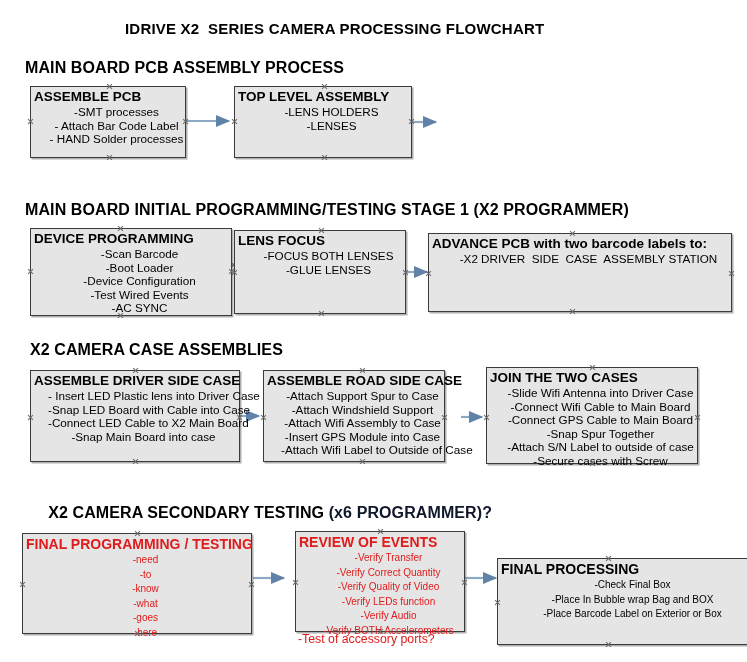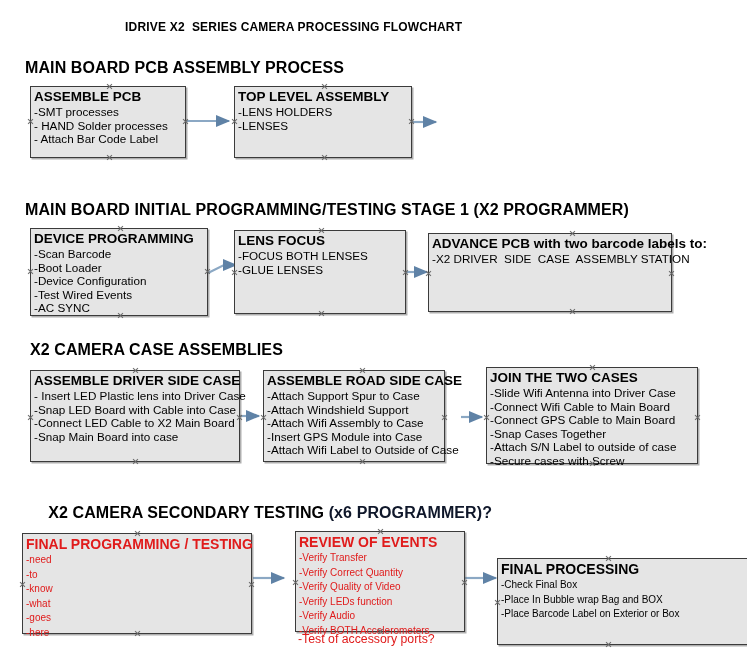--- a/index.html
+++ b/index.html
@@ -8,21 +8,21 @@
     background:#ffffff;
     font-family:"Liberation Sans", sans-serif;
     color:#000000;
     overflow:hidden;
     position:relative;
   }
   #canvas{position:absolute;left:0;top:0;width:747px;height:662px;}
 
   .title{
     position:absolute;
-    font-size:12px;
+    font-size:15px;
     font-weight:bold;
     letter-spacing:0.2px;
     white-space:pre;
   }
   .section-head{
     position:absolute;
     font-size:16px;
     font-weight:bold;
     white-space:pre;
     letter-spacing:0.1px;
@@ -40,21 +40,22 @@
     font-size:13.5px;
     font-weight:bold;
     line-height:15px;
     white-space:pre;
     padding:2px 0 1px 3px;
   }
   .node .nline{
     font-size:11.7px;
     line-height:13.6px;
     white-space:pre;
-    padding-left:3px;
+    padding-left:17px;
+    text-align:center;
   }
   .node.big .nhead{font-size:14px;line-height:16px;}
   .node.big .nline{font-size:10px;line-height:14.6px;}
 
   .node.red-text .nhead{color:#e01b1b;}
   .node.red-text .nline{color:#e01b1b;}
 
   .overflow-line{
     position:absolute;
     font-size:12.3px;
@@ -103,42 +104,42 @@
     <path d="M465,578 L496,578" fill="none" stroke="#8ba8c4" stroke-width="2.2" marker-end="url(#ah)"></path>
   </svg>
 
   <div class="title" style="left:125px;top:20px;">IDRIVE X2  SERIES CAMERA PROCESSING FLOWCHART</div>
 
   <div class="section-head" style="left:25px;top:59px;">MAIN BOARD PCB ASSEMBLY PROCESS</div>
 
   <div class="node" style="left:30px;top:86px;width:156px;height:72px;">
     <div class="nhead">ASSEMBLE PCB</div>
     <div class="nline">-SMT processes</div>
+    <div class="nline">- Attach Bar Code Label</div>
     <div class="nline">- HAND Solder processes</div>
-    <div class="nline">- Attach Bar Code Label</div>
     <div class="hx" style="left:-4px;top:31px;"></div>
     <div class="hx" style="right:-4px;top:31px;"></div>
     <div class="hx" style="left:75px;top:-4px;"></div>
     <div class="hx" style="left:75px;bottom:-4px;"></div>
   </div>
 
   <div class="node" style="left:234px;top:86px;width:178px;height:72px;">
     <div class="nhead">TOP LEVEL ASSEMBLY</div>
     <div class="nline">-LENS HOLDERS</div>
     <div class="nline">-LENSES</div>
     <div class="hx" style="left:-4px;top:31px;"></div>
     <div class="hx" style="right:-4px;top:31px;"></div>
     <div class="hx" style="left:86px;top:-4px;"></div>
     <div class="hx" style="left:86px;bottom:-4px;"></div>
   </div>
 
 
   <div class="section-head" style="left:25px;top:201px;">MAIN BOARD INITIAL PROGRAMMING/TESTING STAGE 1 (X2 PROGRAMMER)</div>
 
-  <div class="node" style="left:30px;top:228px;width:178px;height:88px;">
+  <div class="node" style="left:30px;top:228px;width:202px;height:88px;">
     <div class="nhead">DEVICE PROGRAMMING</div>
     <div class="nline">-Scan Barcode</div>
     <div class="nline">-Boot Loader</div>
     <div class="nline">-Device Configuration</div>
     <div class="nline">-Test Wired Events</div>
     <div class="nline">-AC SYNC</div>
     <div class="hx" style="left:-4px;top:39px;"></div>
     <div class="hx" style="right:-4px;top:39px;"></div>
     <div class="hx" style="left:86px;top:-4px;"></div>
     <div class="hx" style="left:86px;bottom:-4px;"></div>
@@ -147,21 +148,21 @@
   <div class="node" style="left:234px;top:230px;width:172px;height:84px;">
     <div class="nhead">LENS FOCUS</div>
     <div class="nline">-FOCUS BOTH LENSES</div>
     <div class="nline">-GLUE LENSES</div>
     <div class="hx" style="left:-4px;top:38px;"></div>
     <div class="hx" style="right:-4px;top:38px;"></div>
     <div class="hx" style="left:83px;top:-4px;"></div>
     <div class="hx" style="left:83px;bottom:-4px;"></div>
   </div>
 
-  <div class="node" style="left:428px;top:233px;width:244px;height:79px;">
+  <div class="node" style="left:428px;top:233px;width:304px;height:79px;">
     <div class="nhead">ADVANCE PCB with two barcode labels to:</div>
     <div class="nline">-X2 DRIVER  SIDE  CASE  ASSEMBLY STATION</div>
     <div class="hx" style="left:-4px;top:36px;"></div>
     <div class="hx" style="right:-4px;top:36px;"></div>
     <div class="hx" style="left:140px;top:-4px;"></div>
     <div class="hx" style="left:140px;bottom:-4px;"></div>
   </div>
 
   <div class="section-head" style="left:30px;top:341px;">X2 CAMERA CASE ASSEMBLIES</div>
 
@@ -188,21 +189,21 @@
     <div class="hx" style="right:-4px;top:43px;"></div>
     <div class="hx" style="left:95px;top:-4px;"></div>
     <div class="hx" style="left:95px;bottom:-4px;"></div>
   </div>
 
   <div class="node" style="left:486px;top:367px;width:212px;height:97px;">
     <div class="nhead">JOIN THE TWO CASES</div>
     <div class="nline">-Slide Wifi Antenna into Driver Case</div>
     <div class="nline">-Connect Wifi Cable to Main Board</div>
     <div class="nline">-Connect GPS Cable to Main Board</div>
-    <div class="nline">-Snap Cases Together</div>
+    <div class="nline">-Snap Spur Together</div>
     <div class="nline">-Attach S/N Label to outside of case</div>
     <div class="nline">-Secure cases with Screw</div>
     <div class="hx" style="left:-4px;top:46px;"></div>
     <div class="hx" style="right:-4px;top:46px;"></div>
     <div class="hx" style="left:102px;top:-4px;"></div>
     <div class="hx" style="left:102px;bottom:-4px;"></div>
   </div>
 
   <div class="section-head" style="left:30px;top:486px;">
     <span>X2 CAMERA SECONDARY TESTING </span><span class="red">(x6 PROGRAMMER)?</span>

